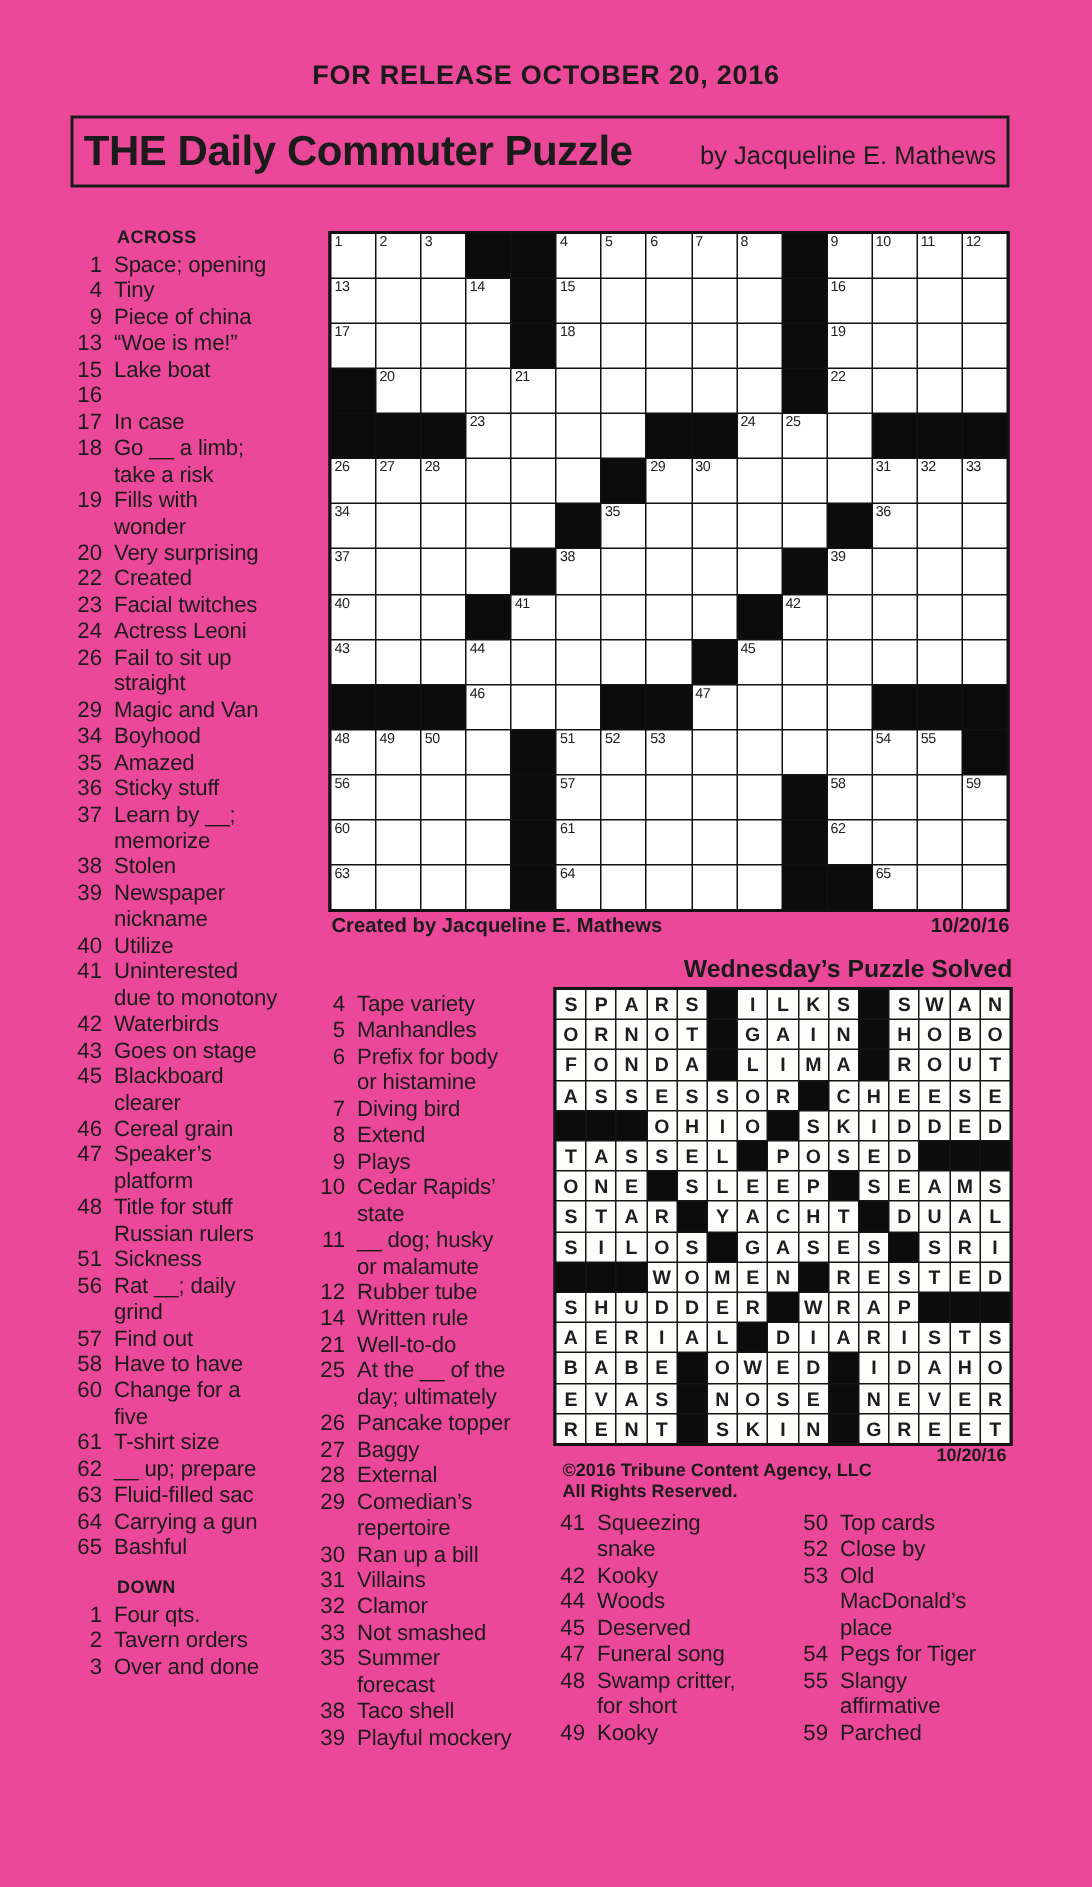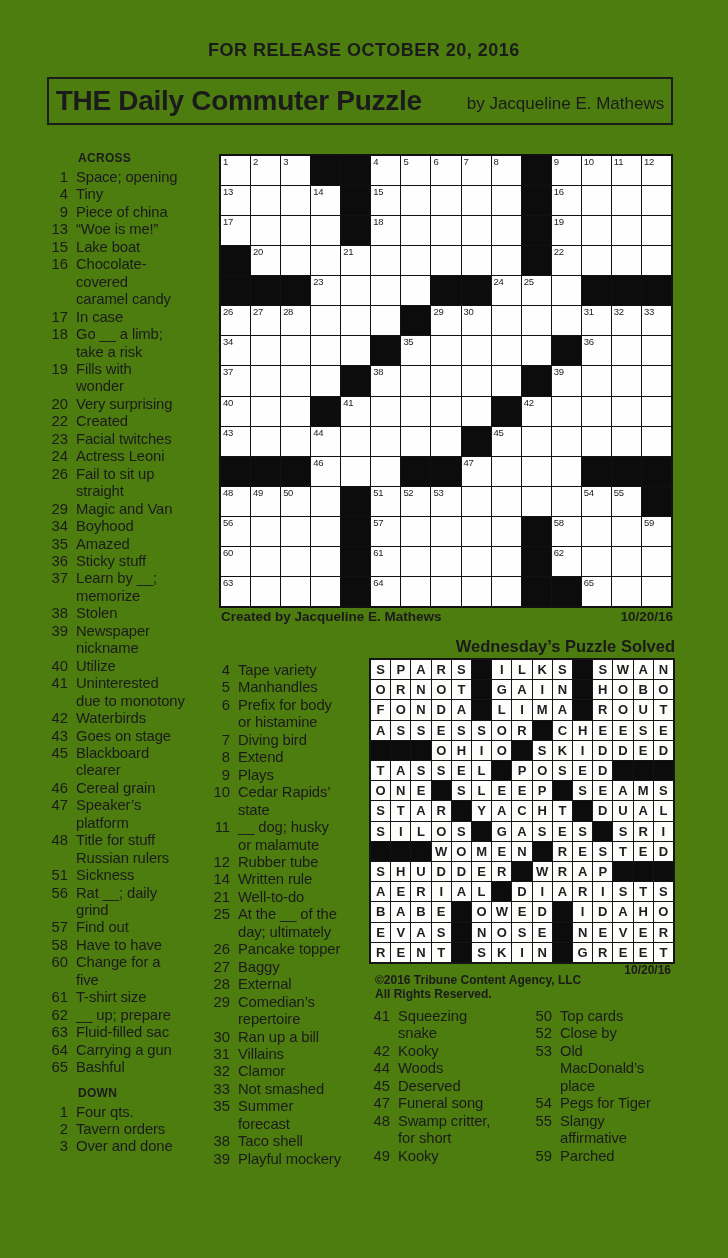--- a/index.html
+++ b/index.html
@@ -1,18 +1,18 @@
 <!DOCTYPE html>
 <html><head>
 <meta charset="utf-8">
 <style>
   html,body { margin:0; padding:0; background:#e9e9e9; }
   .page {
     position:relative; width:728px; height:1258px; margin:0 auto;
-    background:#4d7c0f; color:#1b1b1b;
+    background:#ec4899; color:#1b1b1b;
     font-family:"Liberation Sans", sans-serif; overflow:hidden;
   }
   .release {
     position:absolute; top:40px; left:0; width:100%;
     text-align:center; font-weight:bold; font-size:18px; letter-spacing:.5px;
   }
   .titlebox {
     position:absolute; left:47px; top:77px; width:622px; height:44px;
     border:2px solid #1c1c1c;
     display:flex; align-items:center; justify-content:center;gap:36px;
@@ -98,23 +98,20 @@
         <div class="clue">
           <span class="n">13</span>
           <span class="t">“Woe is me!”</span>
         </div>
         <div class="clue">
           <span class="n">15</span>
           <span class="t">Lake boat</span>
         </div>
         <div class="clue">
           <span class="n">16</span>
-          <span class="t">Chocolate-
-covered
-caramel candy</span>
         </div>
         <div class="clue">
           <span class="n">17</span>
           <span class="t">In case</span>
         </div>
         <div class="clue">
           <span class="n">18</span>
           <span class="t">Go __ a limb;
 take a risk</span>
         </div>

